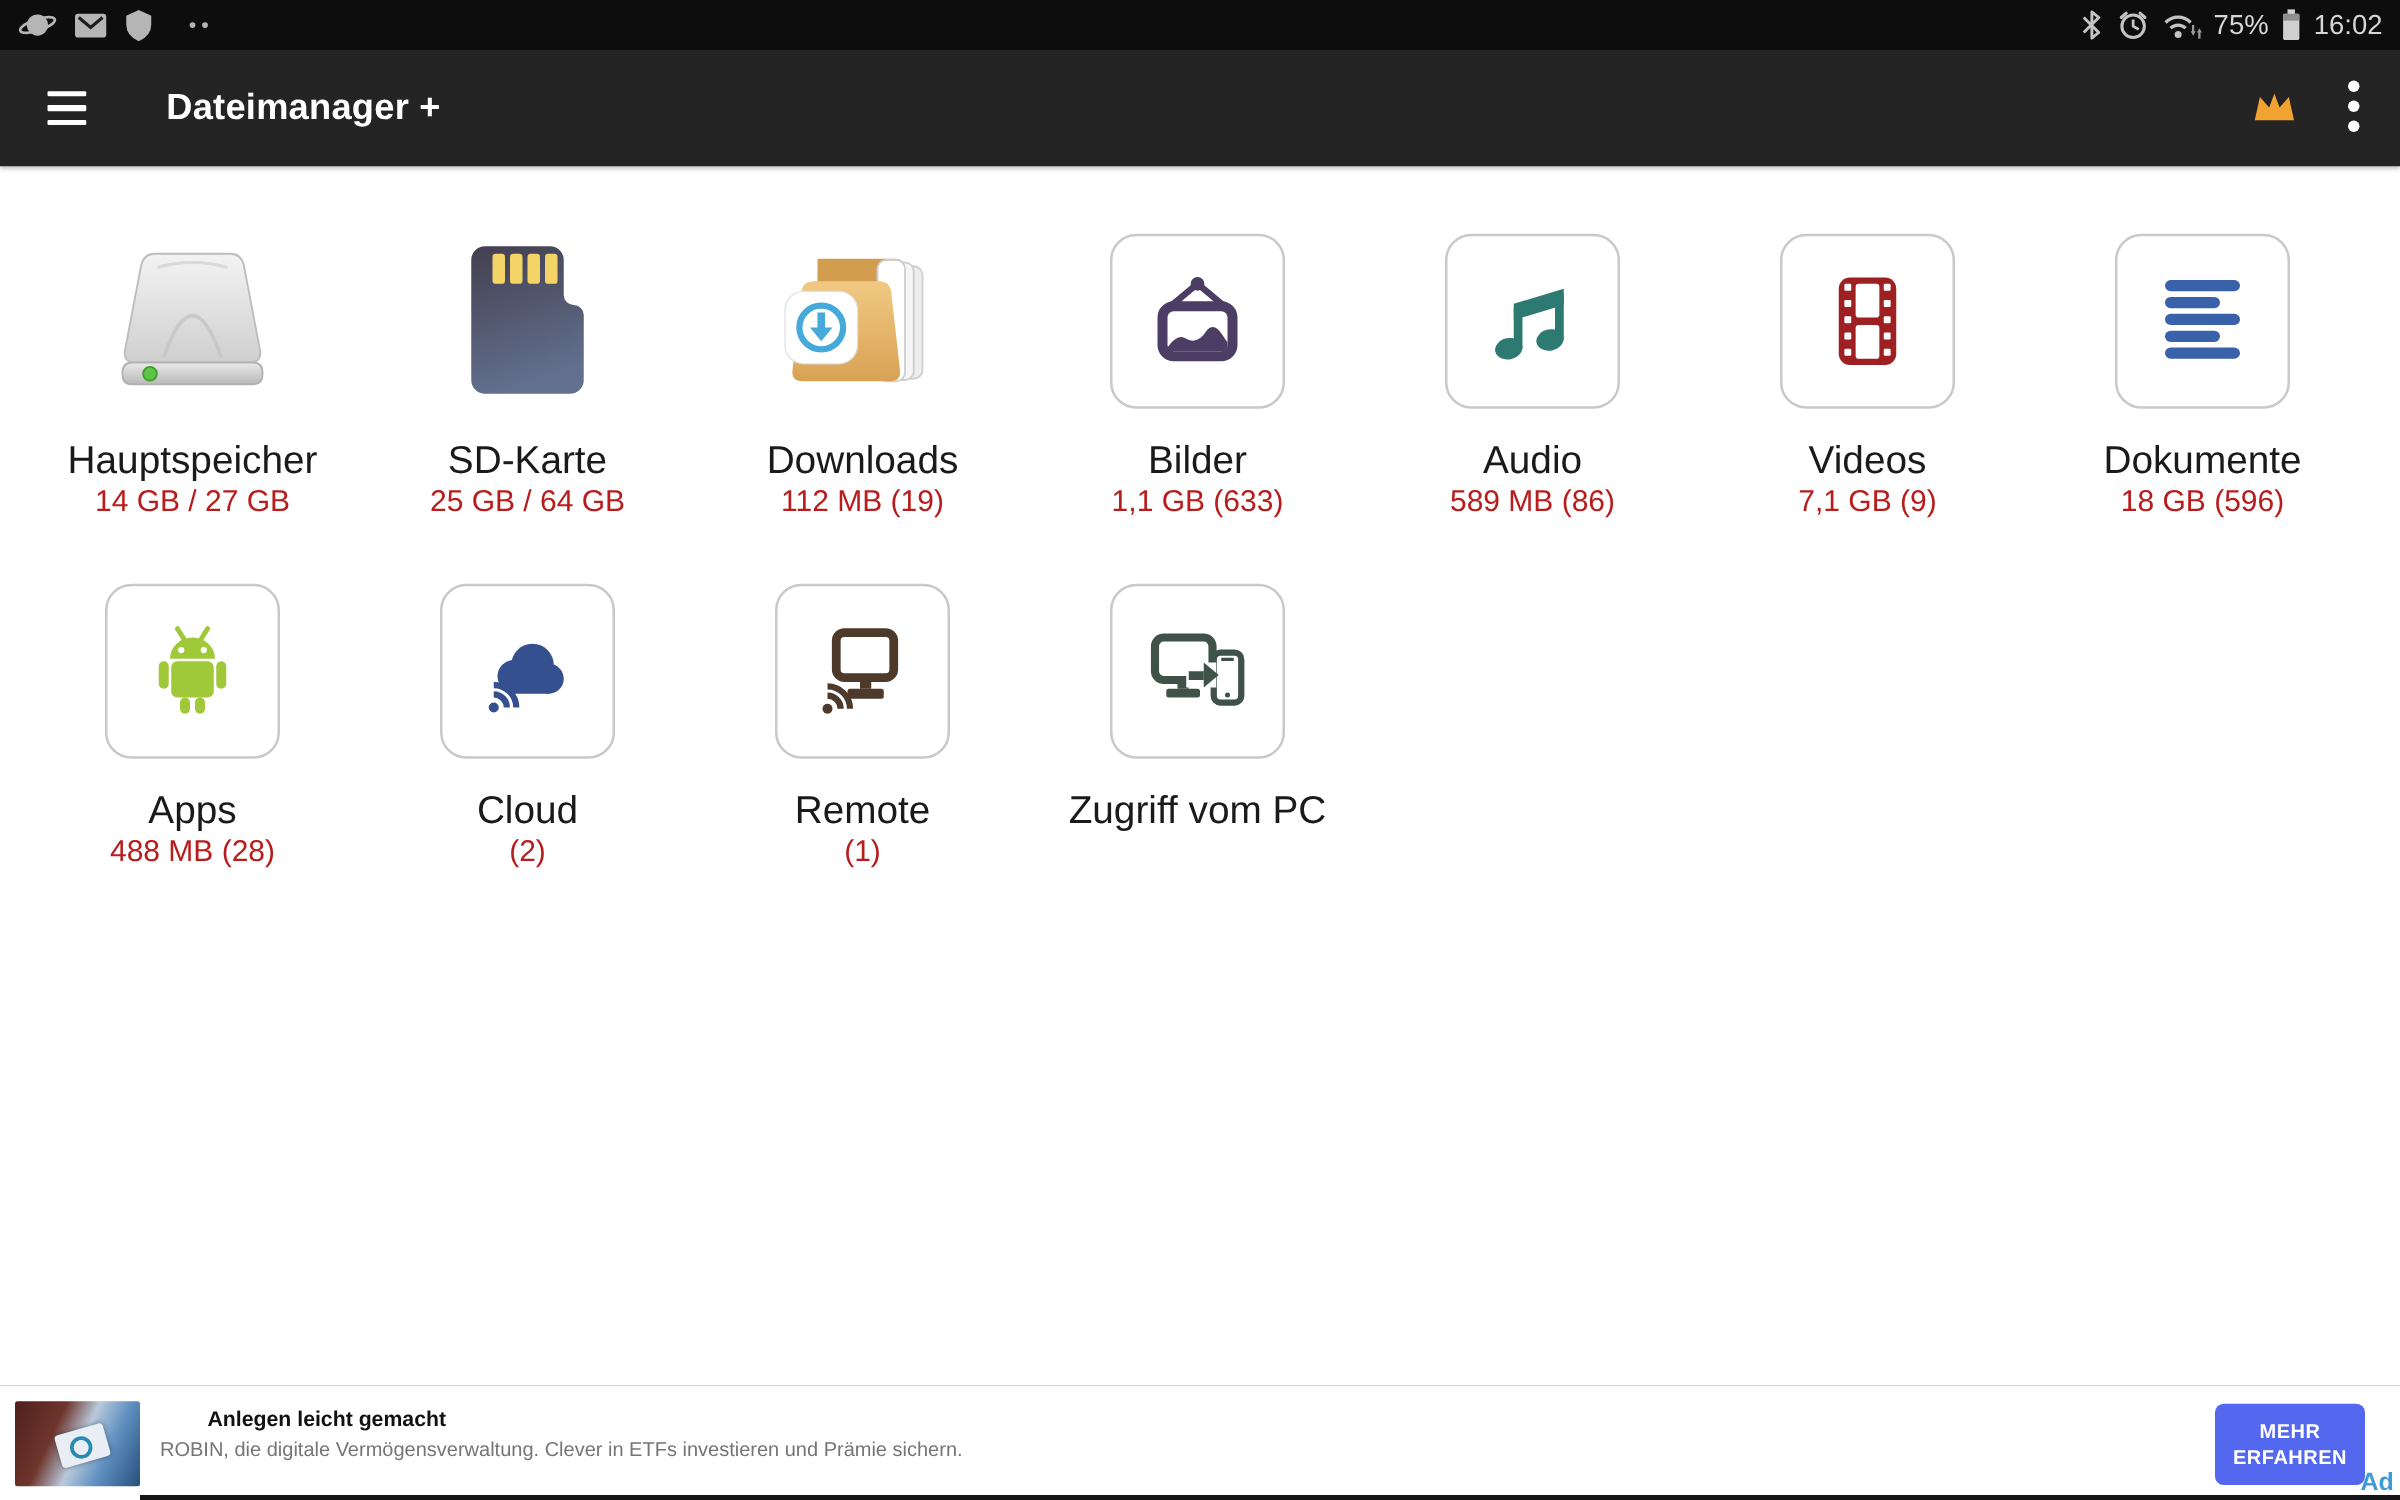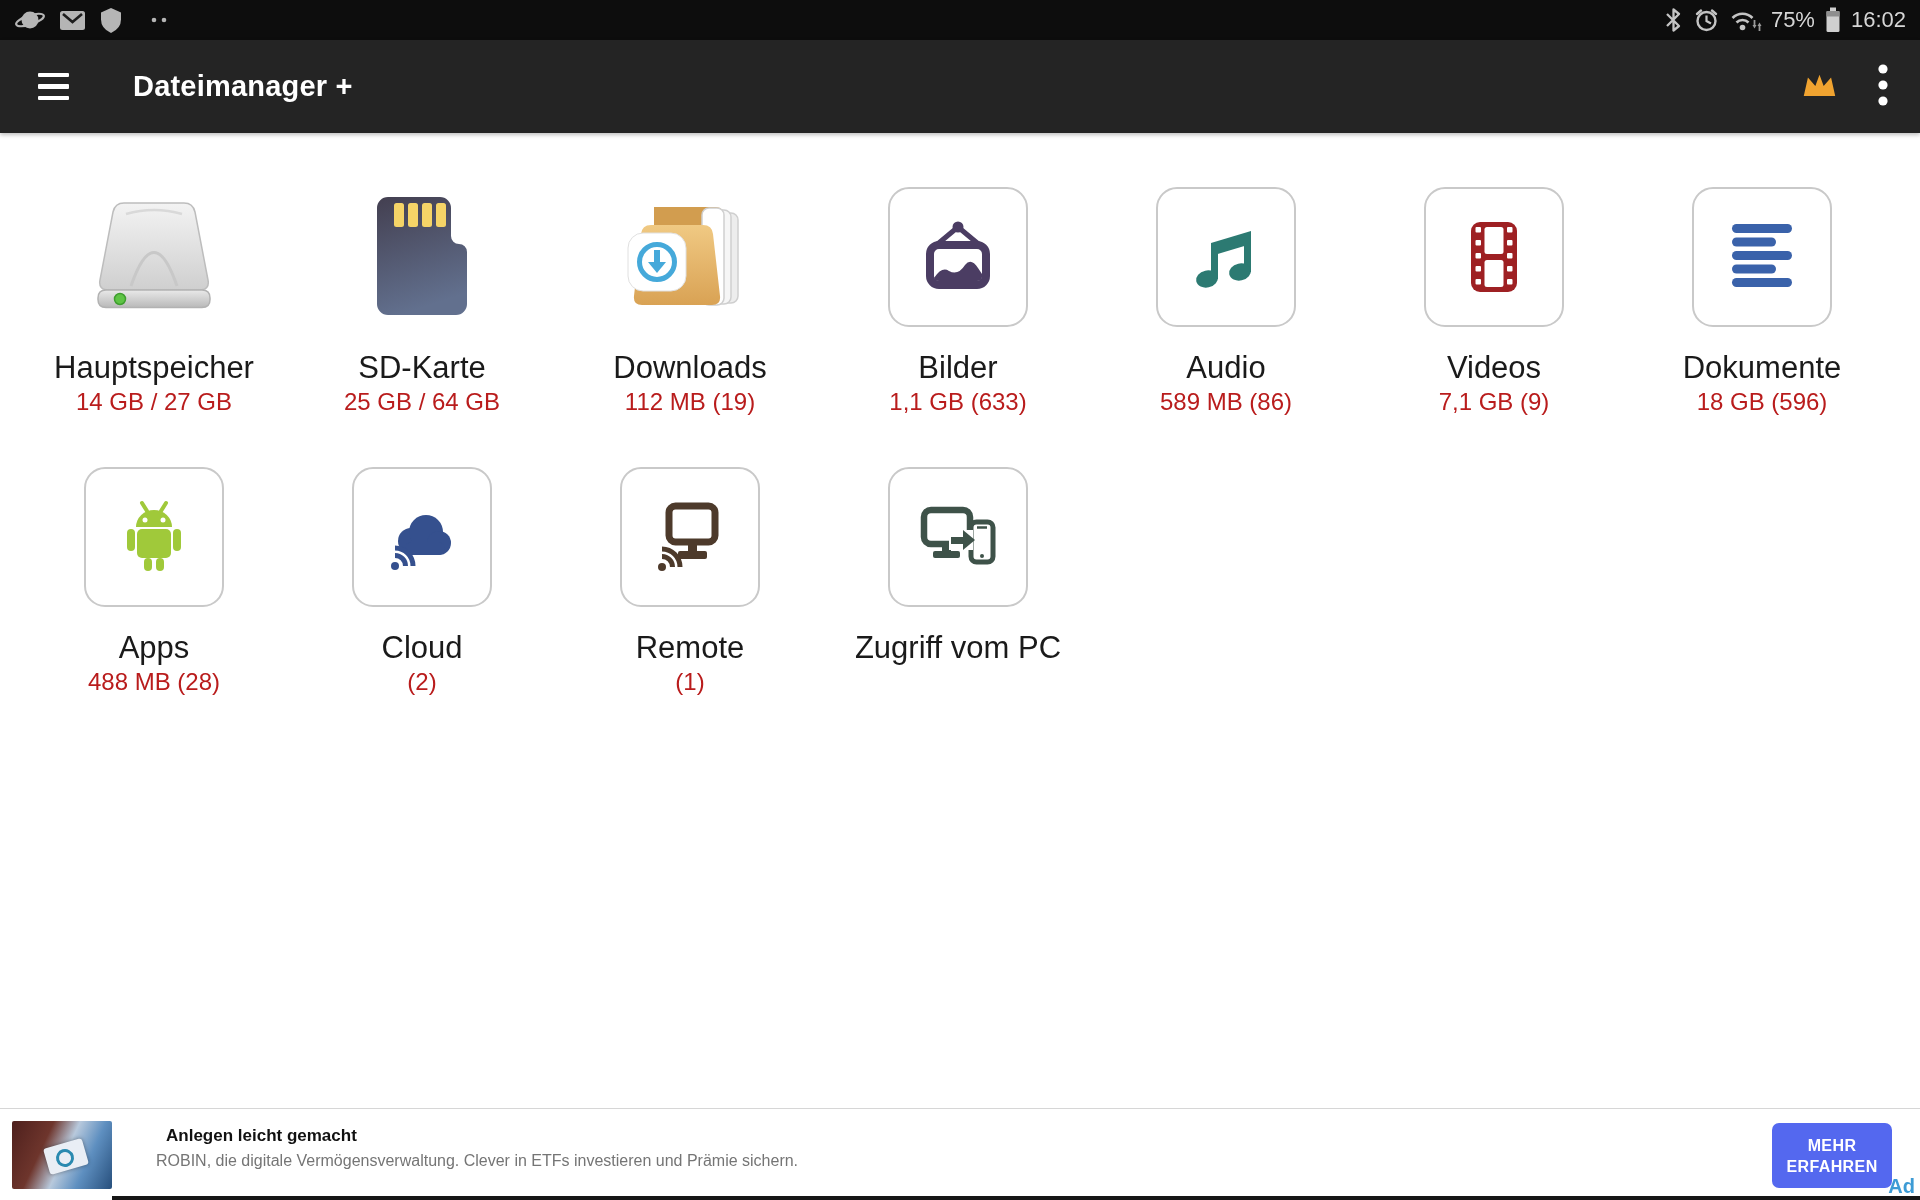--- a/index.html
+++ b/index.html
@@ -37,21 +37,21 @@
   .ad{position:absolute;left:0;bottom:0;width:1920px;height:92px;background:#fff;
     border-top:1px solid #d6d6d6;box-sizing:border-box;cursor:pointer;}
   .ad-thumb{position:absolute;left:12px;top:12px;width:100px;height:68px;border-radius:2px;overflow:hidden;
     background:linear-gradient(115deg,#4e201d 0%,#6e352c 32%,#b8c9dc 52%,#5e8fc0 72%,#274f7c 100%);}
   .ad-thumb::after{content:"";position:absolute;left:34px;top:22px;width:40px;height:27px;background:#e9eef5;
     transform:rotate(-16deg);border-radius:3px;box-shadow:0 0 4px rgba(0,0,0,.4);}
   .ad-thumb::before{content:"";position:absolute;left:44px;top:28px;width:12px;height:12px;border:3px solid #2a8ab0;
     border-radius:50%;z-index:2;transform:rotate(-16deg);}
   .ad-texts{position:absolute;left:128px;top:15px;right:200px;}
   .ad-title{font-size:17px;font-weight:700;color:#111;line-height:23px;margin-left:38px;}
-  .ad-body{font-size:16px;color:#757575;line-height:24px;margin-top:2px;margin-left:28px;}
+  .ad-body{font-size:16px;color:#757575;line-height:24px;margin-top:2px;}
   .ad-cta{position:absolute;right:28px;top:14px;width:120px;height:65px;background:#5468ef;border:none;border-radius:7px;
     color:#fff;font-family:"Liberation Sans",sans-serif;font-weight:700;font-size:16px;line-height:21px;
     display:flex;flex-direction:column;align-items:center;justify-content:center;letter-spacing:.4px;cursor:pointer;}
   .ad-badge{position:absolute;right:5px;bottom:2px;color:#3d9bd5;font-size:20px;font-weight:700;}
   .nav-sliver{position:absolute;left:112px;right:0;bottom:0;height:4px;background:#161616;z-index:5;}
 </style>
 </head>
 <body>
 
 <div class="screen">

